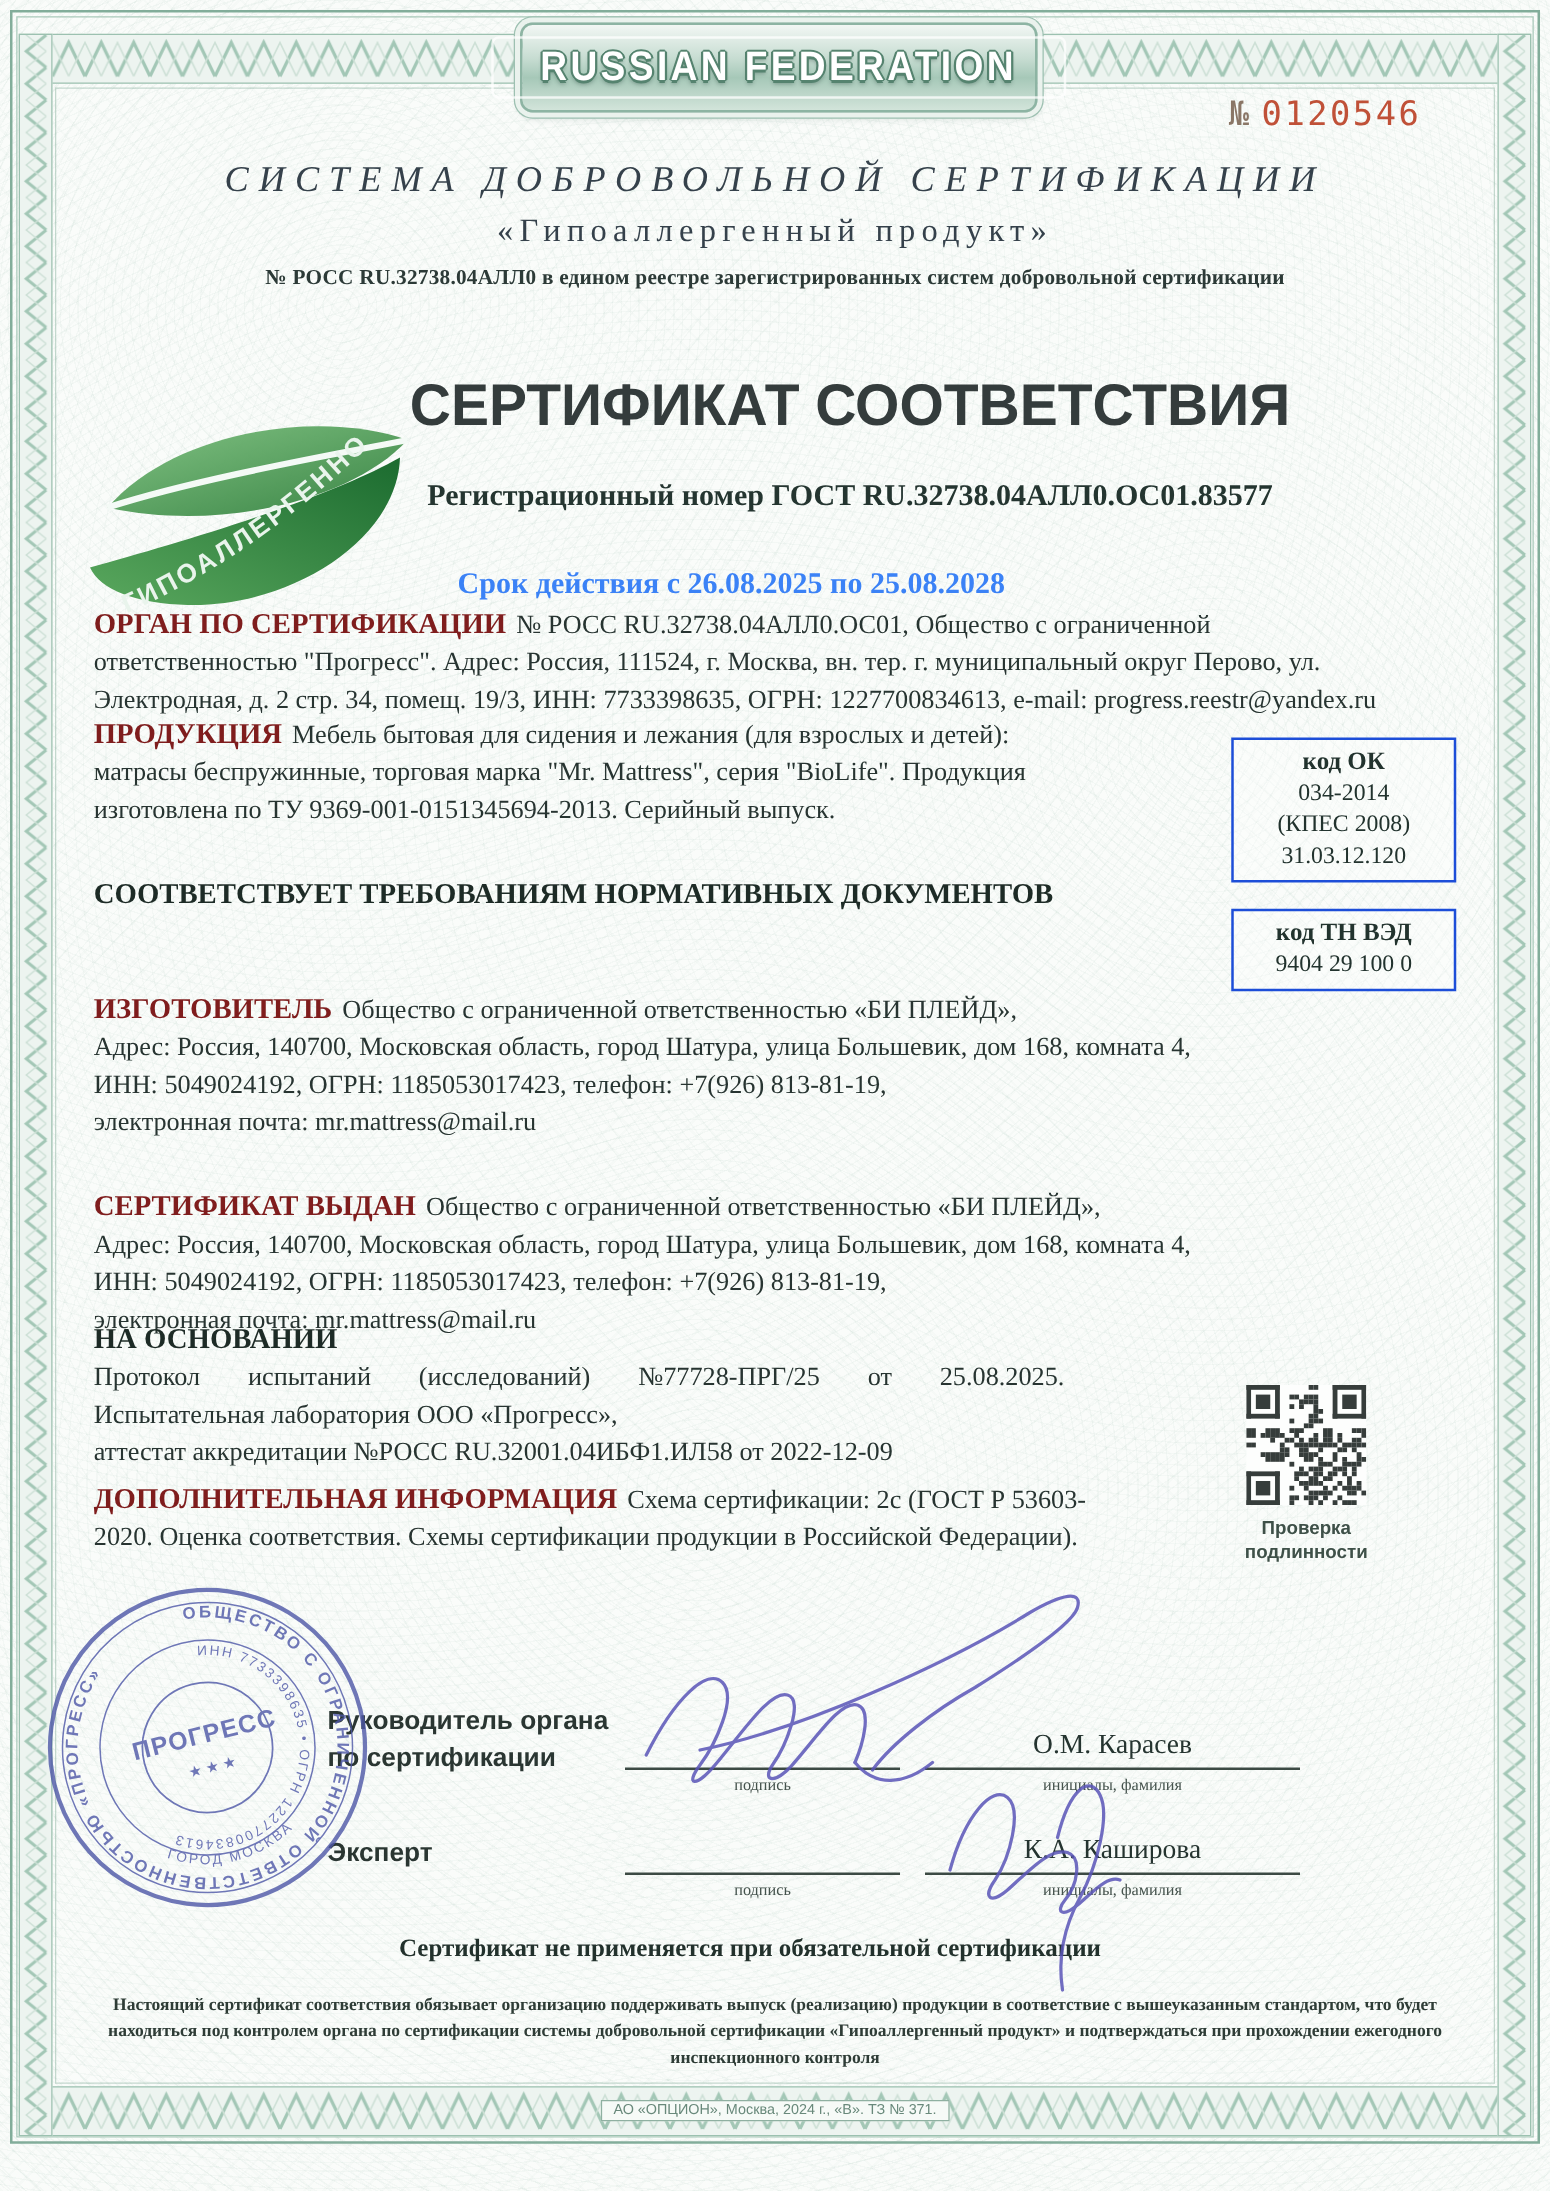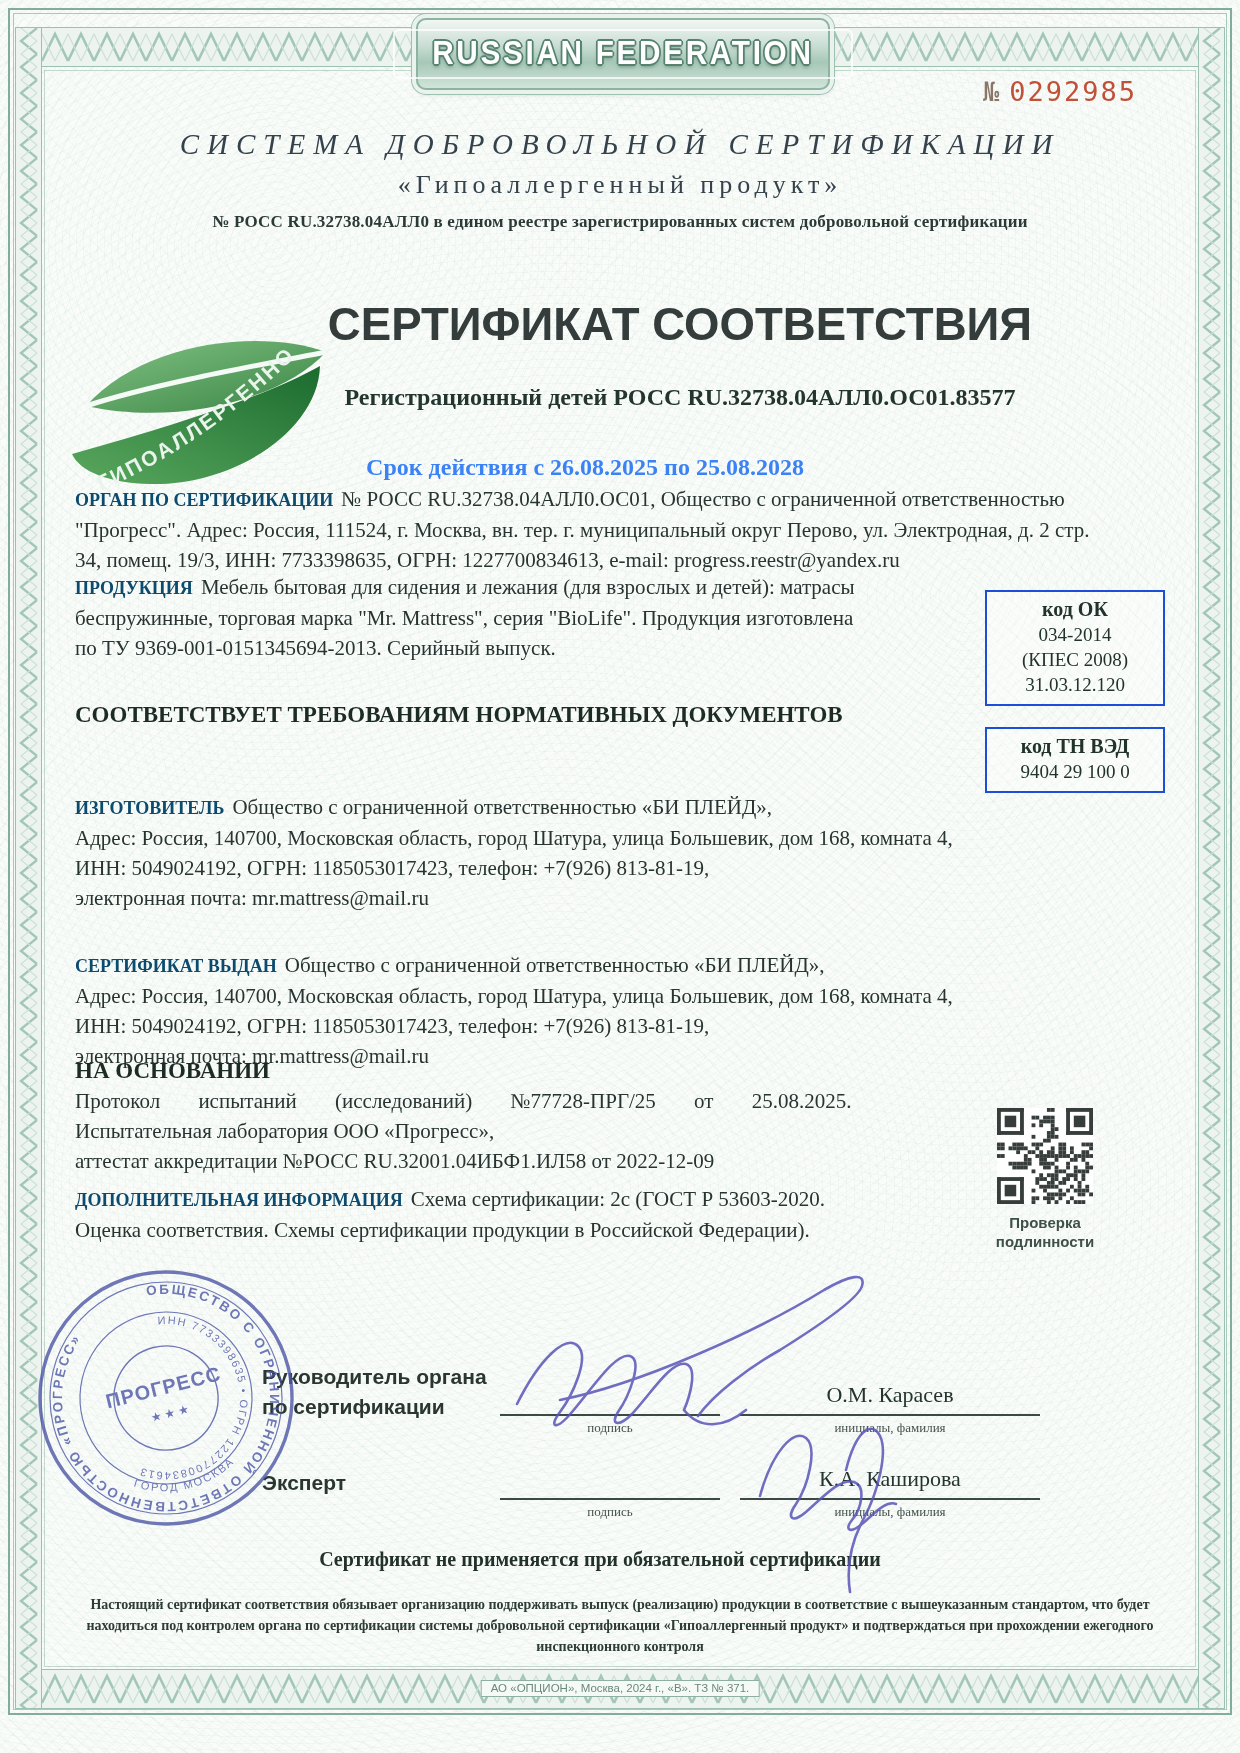--- a/index.html
+++ b/index.html
@@ -43,21 +43,21 @@
   .sys-3{font-size:17px;font-weight:bold;margin-top:12px;color:#2c3a37;letter-spacing:.2px;}
   
   .logo{position:absolute;left:64px;top:314px;width:284px;height:200px;}
   
   .cert-title{position:absolute;left:240px;right:120px;top:296px;text-align:center;
     font-family:"Liberation Sans",sans-serif;font-weight:700;font-size:47px;color:#343c3c;transform:scaleX(.97);white-space:nowrap;}
   .reg{position:absolute;left:240px;right:120px;top:384px;text-align:center;font-size:24px;font-weight:bold;color:#243530;white-space:nowrap;}
   .validity{position:absolute;left:75px;right:145px;top:454px;text-align:center;font-size:24px;font-weight:bold;color:#3b82f6;white-space:nowrap;}
   
   .sec{position:absolute;left:75px;font-size:21px;line-height:30px;color:#273431;}
-  .sh{font-weight:bold;font-size:18px;color:#0c4a6e;margin-right:8px;}
+  .sh{font-weight:bold;font-size:23px;color:#7f1d1d;margin-right:8px;}
   .shb{display:block;font-weight:bold;font-size:23px;color:#1d2b26;}
   .justify-line{word-spacing:33px;}
   
   .code-box{position:absolute;left:985px;width:168px;border:2px solid #1d4ed8;text-align:center;
     font-size:19px;line-height:25px;padding:5px 4px 7px;color:#22332e;background:rgba(255,255,255,.3);}
   .code-box .lbl{font-weight:bold;font-size:20px;display:block;}
   
   .qr-wrap{position:absolute;left:993px;top:1108px;width:104px;text-align:center;}
   .qr-wrap svg{display:block;margin:0 auto;background:#fdfefd;}
   .qr-caption{margin-top:9px;font-family:"Liberation Sans",sans-serif;font-weight:bold;font-size:15px;line-height:19px;color:#3e5048;}
@@ -116,21 +116,21 @@
     </div>
   <div class="frame-content"></div>
 
   <div class="banner">
     <div class="banner-inner">
       <span class="banner-text">RUSSIAN FEDERATION</span>
     </div>
   </div>
 
   <div class="serial">
-    <span class="no">№</span><span>0292985</span>
+    <span class="no">№</span><span>0120546</span>
   </div>
 
   <div class="sys">
     <div class="sys-1">СИСТЕМА ДОБРОВОЛЬНОЙ СЕРТИФИКАЦИИ</div>
     <div class="sys-2">«Гипоаллергенный продукт»</div>
     <div class="sys-3">№ РОСС RU.32738.04АЛЛ0 в едином реестре зарегистрированных систем добровольной сертификации</div>
   </div>
 
   <svg class="logo" viewBox="0 0 284 200">
     <defs>
@@ -146,21 +146,21 @@
     </defs>
     <path d="M22 92 C 78 28 196 14 262 38 C 218 86 112 112 22 92 Z" fill="url(#leafg2)" opacity=".95"></path>
     <path d="M22 92 C 90 70 190 52 262 38" fill="none" stroke="#f4faf6" stroke-width="5"></path>
     <path d="M8 140 C 80 120 196 86 256 52 C 254 118 168 172 86 170 C 46 169 16 158 8 140 Z" fill="url(#leafg1)"></path>
     <text font-family="Liberation Sans, sans-serif" font-size="21" font-weight="bold" fill="#e9f4ec" letter-spacing="2.5">
       <textPath href="#logoArc" startOffset="8">ГИПОАЛЛЕРГЕННО</textPath>
     </text>
   </svg>
 
   <div class="cert-title">СЕРТИФИКАТ СООТВЕТСТВИЯ</div>
-  <div class="reg">Регистрационный детей РОСС RU.32738.04АЛЛ0.ОС01.83577</div>
+  <div class="reg">Регистрационный номер ГОСТ RU.32738.04АЛЛ0.ОС01.83577</div>
   <div class="validity">Срок действия с 26.08.2025 по 25.08.2028</div>
 
   <div class="sec" style="top:484px;width:1045px;">
     <span class="sh">ОРГАН ПО СЕРТИФИКАЦИИ</span><span>№ РОСС RU.32738.04АЛЛ0.ОС01, Общество с ограниченной ответственностью "Прогресс". Адрес: Россия, 111524, г. Москва, вн. тер. г. муниципальный округ Перово, ул. Электродная, д. 2 стр. 34, помещ. 19/3, ИНН: 7733398635, ОГРН: 1227700834613, e-mail: progress.reestr@yandex.ru</span>
   </div>
 
   <div class="sec" style="top:572px;width:790px;">
     <span class="sh">ПРОДУКЦИЯ</span><span>Мебель бытовая для сидения и лежания (для взрослых и детей): матрасы беспружинные, торговая марка "Mr. Mattress", серия "BioLife". Продукция изготовлена по ТУ 9369-001-0151345694-2013. Серийный выпуск.</span>
   </div>
 

